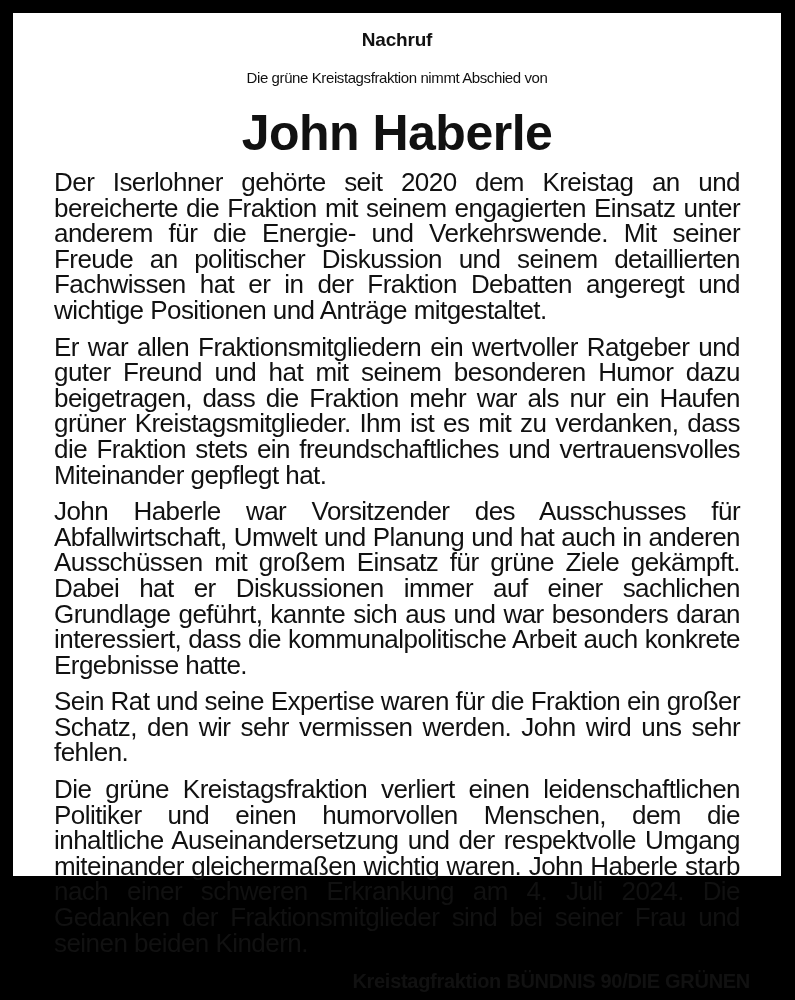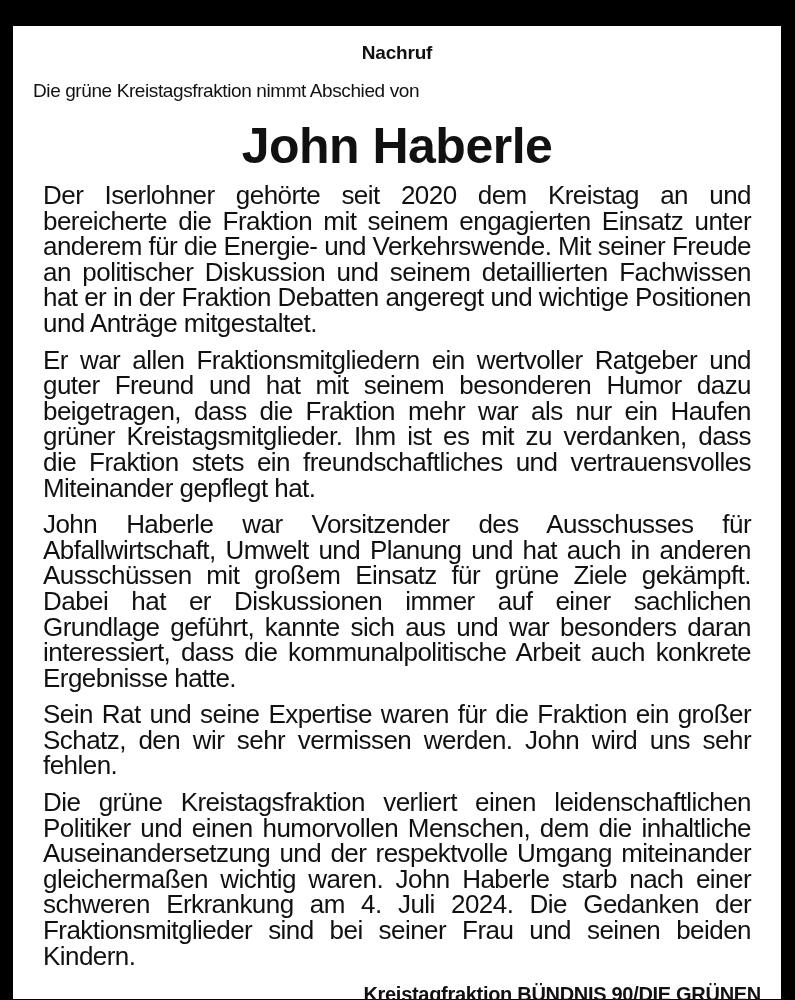--- a/index.html
+++ b/index.html
@@ -11,41 +11,42 @@
       width: 795px;
       height: 1000px;
       position: relative;
       overflow: hidden;
       font-family: "Liberation Sans", sans-serif;
       color: #111;
     }
     .frame {
       position: absolute;
       left: 13px;
-      top: 26px;
+      top: 13px;
       width: 768px;
-      height: 973px;
+      height: 863px;
       background: #fff;
       box-sizing: border-box;
-      padding: 0 20px;
+      padding: 0 31px;
     }
     .kicker {
       text-align: center;
       font-weight: bold;
       font-size: 19px;
       margin-top: 14px;
       height: 26px;
       line-height: 26px;
       letter-spacing: -0.2px;
     }
     .intro {
-      font-size: 19px;
+      font-size: 15px;
       line-height: 26px;
       margin-top: 12px;
       letter-spacing: -0.4px;
+      text-align: center;
     }
     .name {
       text-align: center;
       font-weight: bold;
       font-size: 50px;
       line-height: 56px;
       margin-top: 14px;
       letter-spacing: -0.5px;
     }
     .para {

